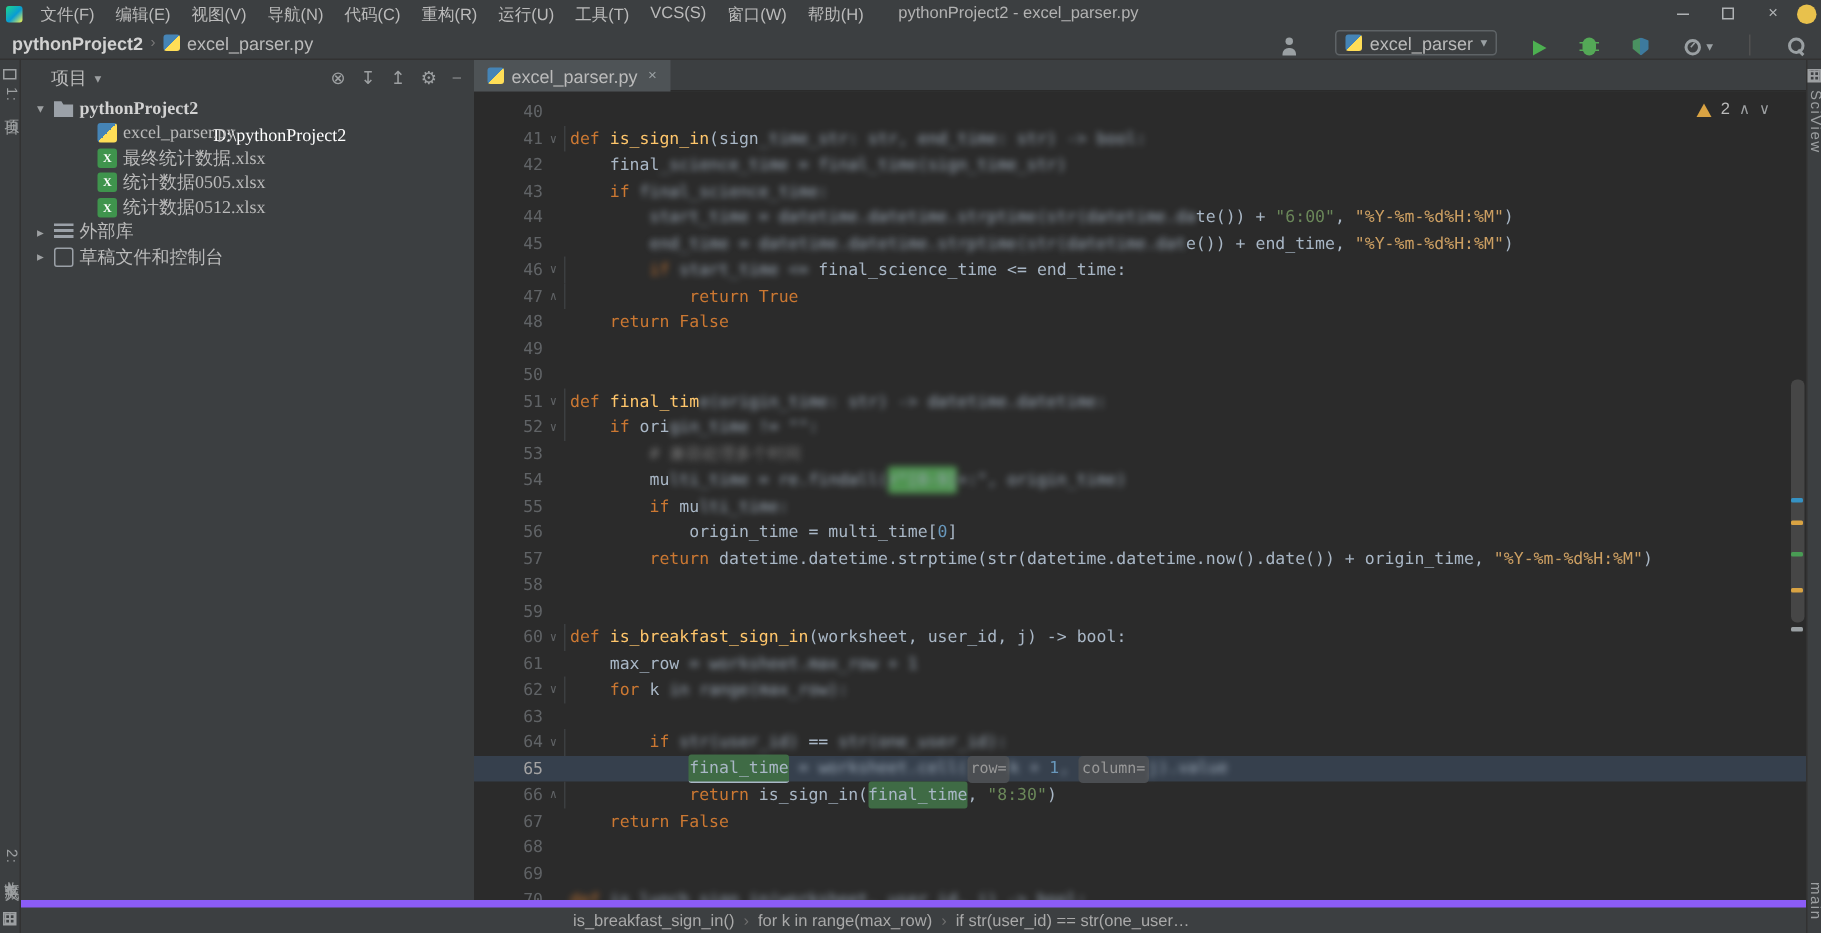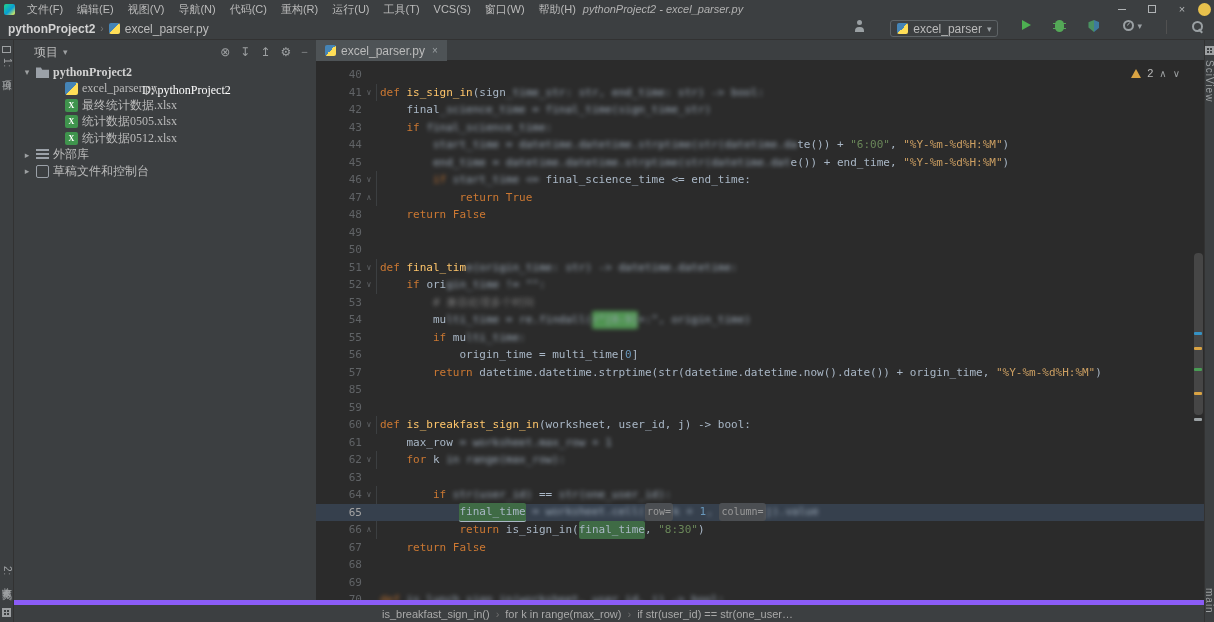--- a/index.html
+++ b/index.html
@@ -7,34 +7,34 @@
     font-family:"Liberation Sans","DejaVu Sans",sans-serif; }
   .window { position:relative; width:1214px; height:622px; background:#3c3f41; overflow:hidden; }
 
   
   .titlebar { position:absolute; top:0; left:0; right:0; height:18px; background:#3c3f41;
     display:flex; align-items:center; font-size:11px; color:#bbbbbb; z-index:6; }
   .app-icon { width:11px; height:11px; margin:0 5px 0 4px; border-radius:2px; flex:none;
     background:linear-gradient(135deg,#21d789,#089cd4 55%,#fcf84a); }
   .menubar { display:flex; align-items:center; height:100%; }
   .menu-item { padding:0 7px; height:100%; display:flex; align-items:center; }
-  .win-title { color:#b2b2b2; white-space:nowrap;font-style:italic; }
+  .win-title { margin-left:16px; color:#b2b2b2; white-space:nowrap; }
   .win-controls { margin-left:auto; display:flex; align-items:center; height:100%; }
   .wc { width:30px; height:100%; display:flex; align-items:center; justify-content:center; color:#b0b3b5; font-size:11px; }
   .wc-min i { display:block; width:8px; height:1px; background:#b0b3b5; }
   .wc-max i { display:block; width:8px; height:8px; border:1px solid #b0b3b5; }
   .avatar { width:13px; height:13px; border-radius:50%; background:#e8c14c; margin:0 3px 0 1px; flex:none; }
 
   
   .toolbar { position:absolute; top:18px; left:0; right:0; height:22px; background:#3c3f41;
     border-bottom:1px solid #323232; display:flex; align-items:center; font-size:12px; color:#bbbbbb; z-index:5; }
   .tb-left { display:flex; align-items:center; gap:5px; padding-left:8px; }
   .crumb-project { font-weight:bold; color:#d2d2d2; }
   .crumb-sep { color:#787878; font-size:10px; }
-  .tb-right { margin-left:auto; display:flex; align-items:flex-start; gap:24px; padding-right:10px; }
+  .tb-right { margin-left:auto; display:flex; align-items:flex-end; gap:24px; padding-right:10px; }
   .fi-python { display:inline-block; width:11px; height:11px; border-radius:2px; flex:none;
     background:linear-gradient(135deg,#4584b6 50%,#ffde57 50%); }
   .run-combo { display:flex; align-items:center; gap:5px; border:1px solid #5e6366; border-radius:3px;
     height:17px; padding:0 6px; color:#bbbbbb; }
   .combo-caret { color:#9aa0a3; font-size:9px; }
   .icon-play { width:0; height:0; border-left:9px solid #4db051; border-top:5px solid transparent; border-bottom:5px solid transparent; }
   .icon-bug { position:relative; width:9px; height:12px; background:#54a857; border-radius:5px; }
   .icon-bug::before { content:""; position:absolute; left:-2px; top:3px; width:13px; height:1px; background:#54a857; }
   .icon-bug::after  { content:""; position:absolute; left:-2px; top:8px; width:13px; height:1px; background:#54a857; }
   .icon-shield { width:11px; height:12px; clip-path:polygon(50% 0,100% 18%,100% 62%,50% 100%,0 62%,0 18%);
@@ -346,21 +346,21 @@
             <span class="ln">56</span>
             <span class="fold"></span>
             <span class="codetext"><span>            origin_time = multi_time[</span><span class="c-num">0</span><span>]</span></span>
           </div>
           <div class="crow">
             <span class="ln">57</span>
             <span class="fold"></span>
             <span class="codetext"><span>        </span><span class="c-kw">return </span><span>datetime.datetime.strptime(str(datetime.datetime.now().date()) + origin_time, </span><span class="c-fmt">"%Y-%m-%d%H:%M"</span><span>)</span></span>
           </div>
           <div class="crow">
-            <span class="ln">85</span>
+            <span class="ln">58</span>
             <span class="fold"></span>
             <span class="codetext"></span>
           </div>
           <div class="crow">
             <span class="ln">59</span>
             <span class="fold"></span>
             <span class="codetext"></span>
           </div>
           <div class="crow">
             <span class="ln">60</span>

